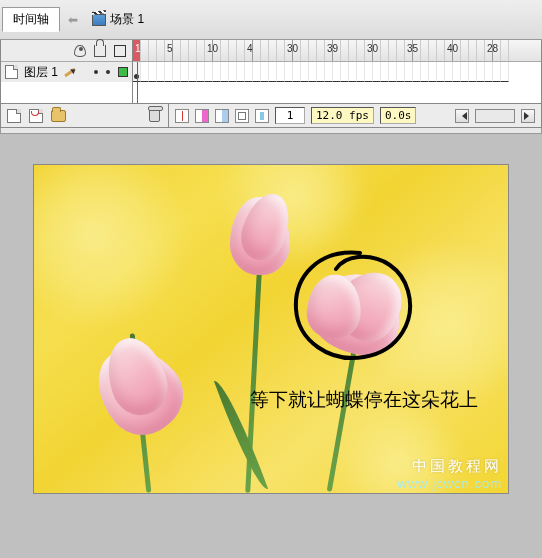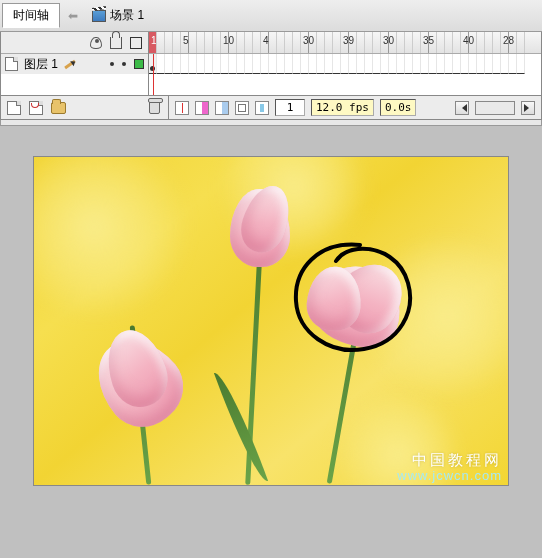--- a/index.html
+++ b/index.html
@@ -1,30 +1,30 @@
 <!DOCTYPE html>
 <html><head>
 <meta charset="utf-8">
 <style>
 * { margin: 0; padding: 0; box-sizing: border-box; font-family: "Microsoft YaHei", SimSun, Arial, sans-serif; }
 body { background: #c0c0c0; width: 542px; height: 558px; overflow: hidden; }
 
 .app { display: flex; flex-direction: column; }
 
 
-.tabrow { height: 32px; background: linear-gradient(#eeeeee,#dcdcdc); display:flex; align-items:center; border-bottom:1px solid #999; font-size:12px; }
+.tabrow { height: 40px; background: linear-gradient(#eeeeee,#dcdcdc); display:flex; align-items:center; border-bottom:1px solid #999; font-size:12px; }
 .tab-timeline { padding:3px 10px; border:1px solid #999; background:#fff; border-bottom-color:#fff; margin-left:2px; }
 .tab-back { padding:0 8px; color:#999; }
 .tab-scene { display:flex; align-items:center; gap:4px; padding:0 6px; }
 .clap { width:14px; height:12px; background:linear-gradient(#5a9ed6,#3d7bbf); border:1px solid #555; position:relative; }
 .clap:before { content:""; position:absolute; top:-4px; left:-1px; width:14px; height:3px; background:repeating-linear-gradient(45deg,#fff,#fff 2px,#333 2px,#333 4px); transform:rotate(-8deg); }
 
 
 .panel { display:flex; height:64px; border:1px solid #888; border-top:none; }
-.layers { width:148px; background:#ececec; display:flex; flex-direction:column; border-right:1px solid #888; }
+.layers { width:132px; background:#ececec; display:flex; flex-direction:column; border-right:1px solid #888; }
 .layer-head { height:22px; border-bottom:1px solid #aaa; display:flex; align-items:center; justify-content:flex-end; gap:8px; padding:0 6px; }
 .layer-head span { width:12px; height:12px; display:inline-flex; align-items:center; justify-content:center; font-size:11px; }
 .eye { width:14px; height:10px; border:1px solid #555; border-radius:60% 60% 60% 60%/90% 90% 40% 40%; position:relative; }
 .eye:after { content:""; position:absolute; top:1px; left:4px; width:4px; height:4px; background:#555; border-radius:50%; }
 .lock { width:10px; height:10px; border:1px solid #555; border-top:none; position:relative; }
 .lock:before { content:""; position:absolute; top:-6px; left:1px; width:6px; height:6px; border:1px solid #555; border-bottom:none; border-radius:4px 4px 0 0; }
 .outline-sq { width:10px; height:10px; border:1px solid #333; }
 
 .layer-row { height:20px; display:flex; align-items:center; gap:6px; padding:0 4px; font-size:12px; background:#ececec; }
 .page-ic { width:13px; height:14px; background:#fff; border:1px solid #777; position:relative; }
@@ -114,21 +114,21 @@
 .bud.b3:before{ left:22px; top:-8px; width:64px; height:70px; transform:rotate(20deg); }
 .bud.b3:after{ left:-6px; top:8px; width:54px; height:64px; transform:rotate(-16deg); }
 
 
 .handcircle { position:absolute; left:254px; top:82px; width:130px; height:118px; }
 .handcircle svg { width:100%; height:100%; }
 
 .annot { position:absolute; left:216px; top:222px; font-size:19px; color:#000; font-family:SimSun,serif; white-space:nowrap; }
 
 .wm { position:absolute; right:6px; bottom:2px; text-align:right; line-height:1.1; }
-.wm1 { color:#fff; font-size:15px; letter-spacing:3px; font-family:Liberation Serif, serif; text-shadow:0 0 3px rgba(0,0,0,.2);}
+.wm1 { color:#fff; font-size:15px; letter-spacing:3px; font-family:Liberation Mono, monospace; text-shadow:0 0 3px rgba(0,0,0,.2);}
 .wm2 { color:#a6e9f3; font-size:13px; font-family:Liberation Sans, sans-serif; letter-spacing:1px; }
 </style>
 </head>
 <body>
 
 <div class="app">
 
   <div class="tabrow">
     <div class="tab-timeline">时间轴</div>
     <div class="tab-back">⬅</div>
@@ -335,20 +335,21 @@
         <div class="bud b2"></div>
       <div class="stem s3"></div>
         <div class="bud b3"></div>
 
       <div class="handcircle">
         <svg viewBox="0 0 130 118">
             <path d="M 72 6 C 30 2, 6 30, 8 62 C 10 94, 42 116, 76 110 C 112 104, 128 72, 120 44 C 114 22, 94 8, 70 10 C 60 11, 52 16, 48 22" fill="none" stroke="#000" stroke-width="4" stroke-linecap="round"></path>
           </svg>
       </div>
 
+      <div class="annot">等下就让蝴蝶停在这朵花上</div>
 
       <div class="wm">
         <div class="wm1">中国教程网</div>
         <div class="wm2">www.jcwcn.com</div>
       </div>
     </div>
   </div>
 
 </div>
 

